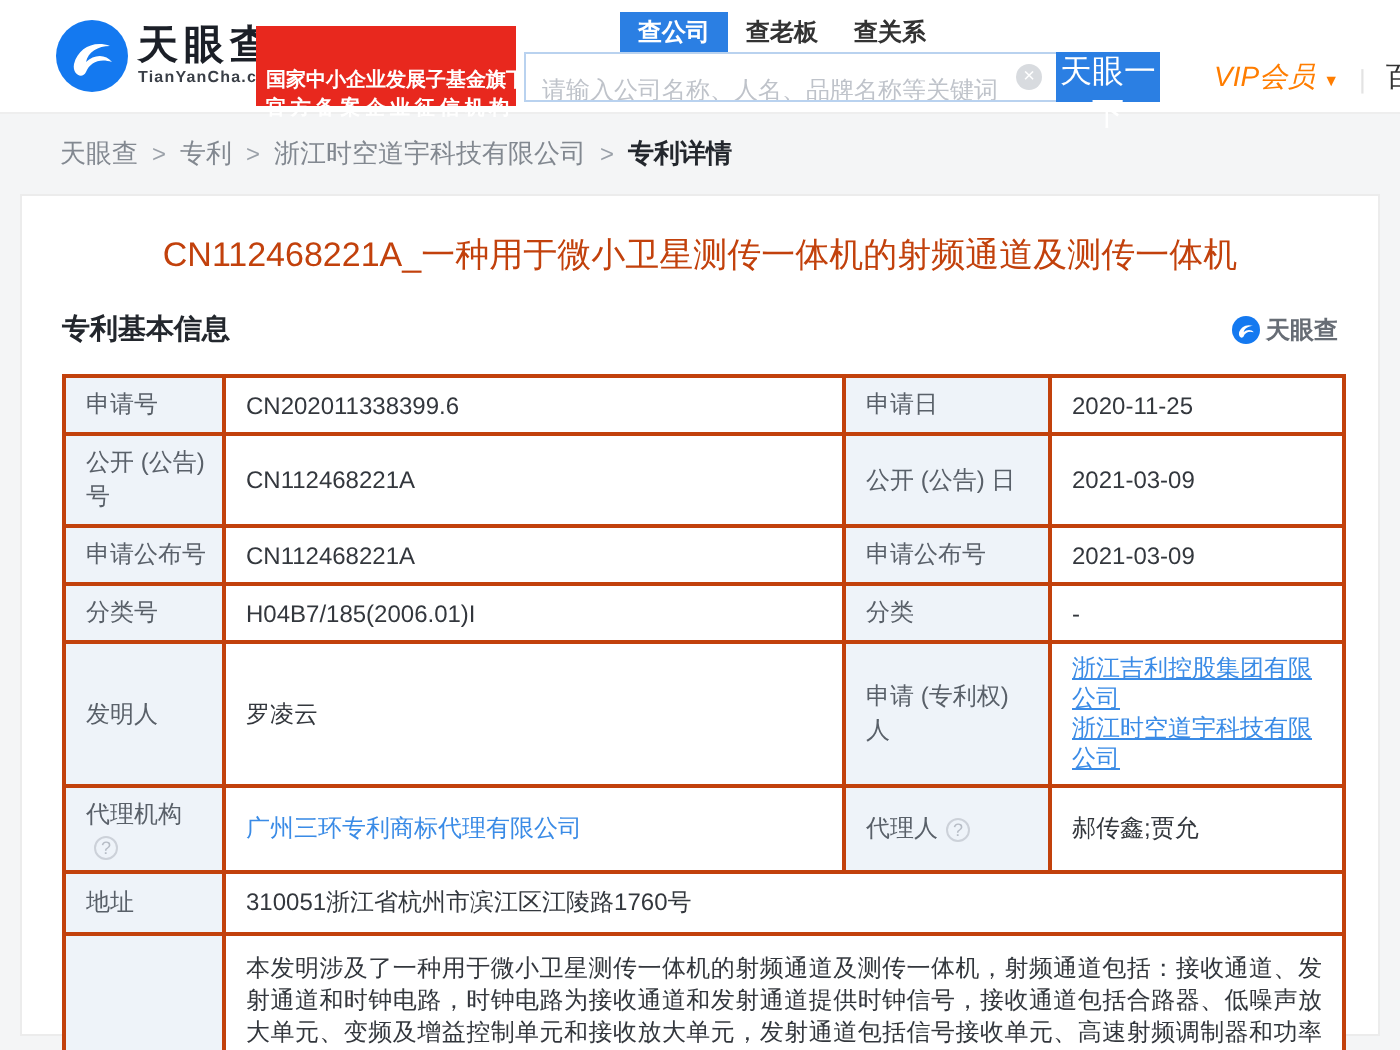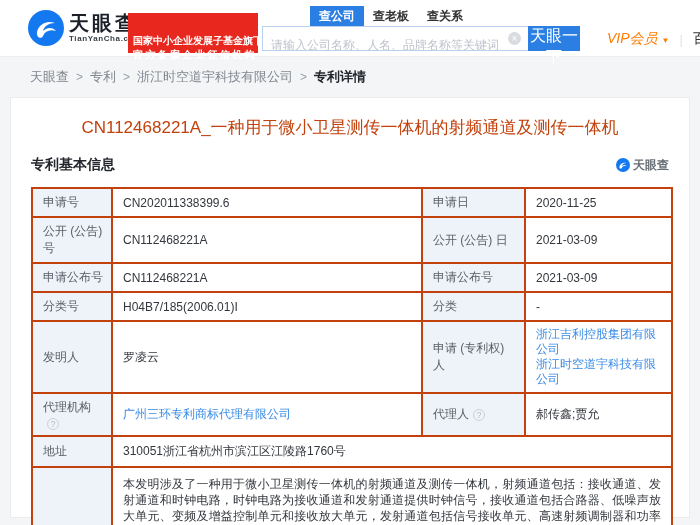--- a/index.html
+++ b/index.html
@@ -60,21 +60,21 @@
   
   table.detail { margin: 13px 20px 0; width: 640px; border-collapse: collapse; table-layout: fixed;
                  font-size: 12px; }
   table.detail td { border: 2px solid #c2410c; vertical-align: middle; }
   td.lb { background: #eef3f9; color: #596069; padding: 5px 6px 5px 10px; }
   td.vl { background: #fff; color: #33373d; padding: 5px 10px; }
   tr.h28 td { height: 28px; }
   tr.h45 td { height: 45px; }
   tr.h31 td { height: 31px; }
   a.lnk { color: #3a8be6; text-decoration: none; cursor: pointer; display: inline-block; }
-  .stacked a.lnk { display: block; line-height: 15px; }
+  .stacked a.lnk { display: block; line-height: 15px; text-decoration: underline; }
   .help { display: inline-block; width: 12px; height: 12px; margin-left: 4px; border: 1px solid #ccd1d9;
           border-radius: 50%; color: #b6bcc5; font-size: 9px; line-height: 11px; text-align: center; cursor: pointer; }
   td.abstract { line-height: 16px; padding: 8px 10px; text-align: justify; }
 </style>
 </head>
 <body>
 
 <div class="page">
 
   <div class="header">

